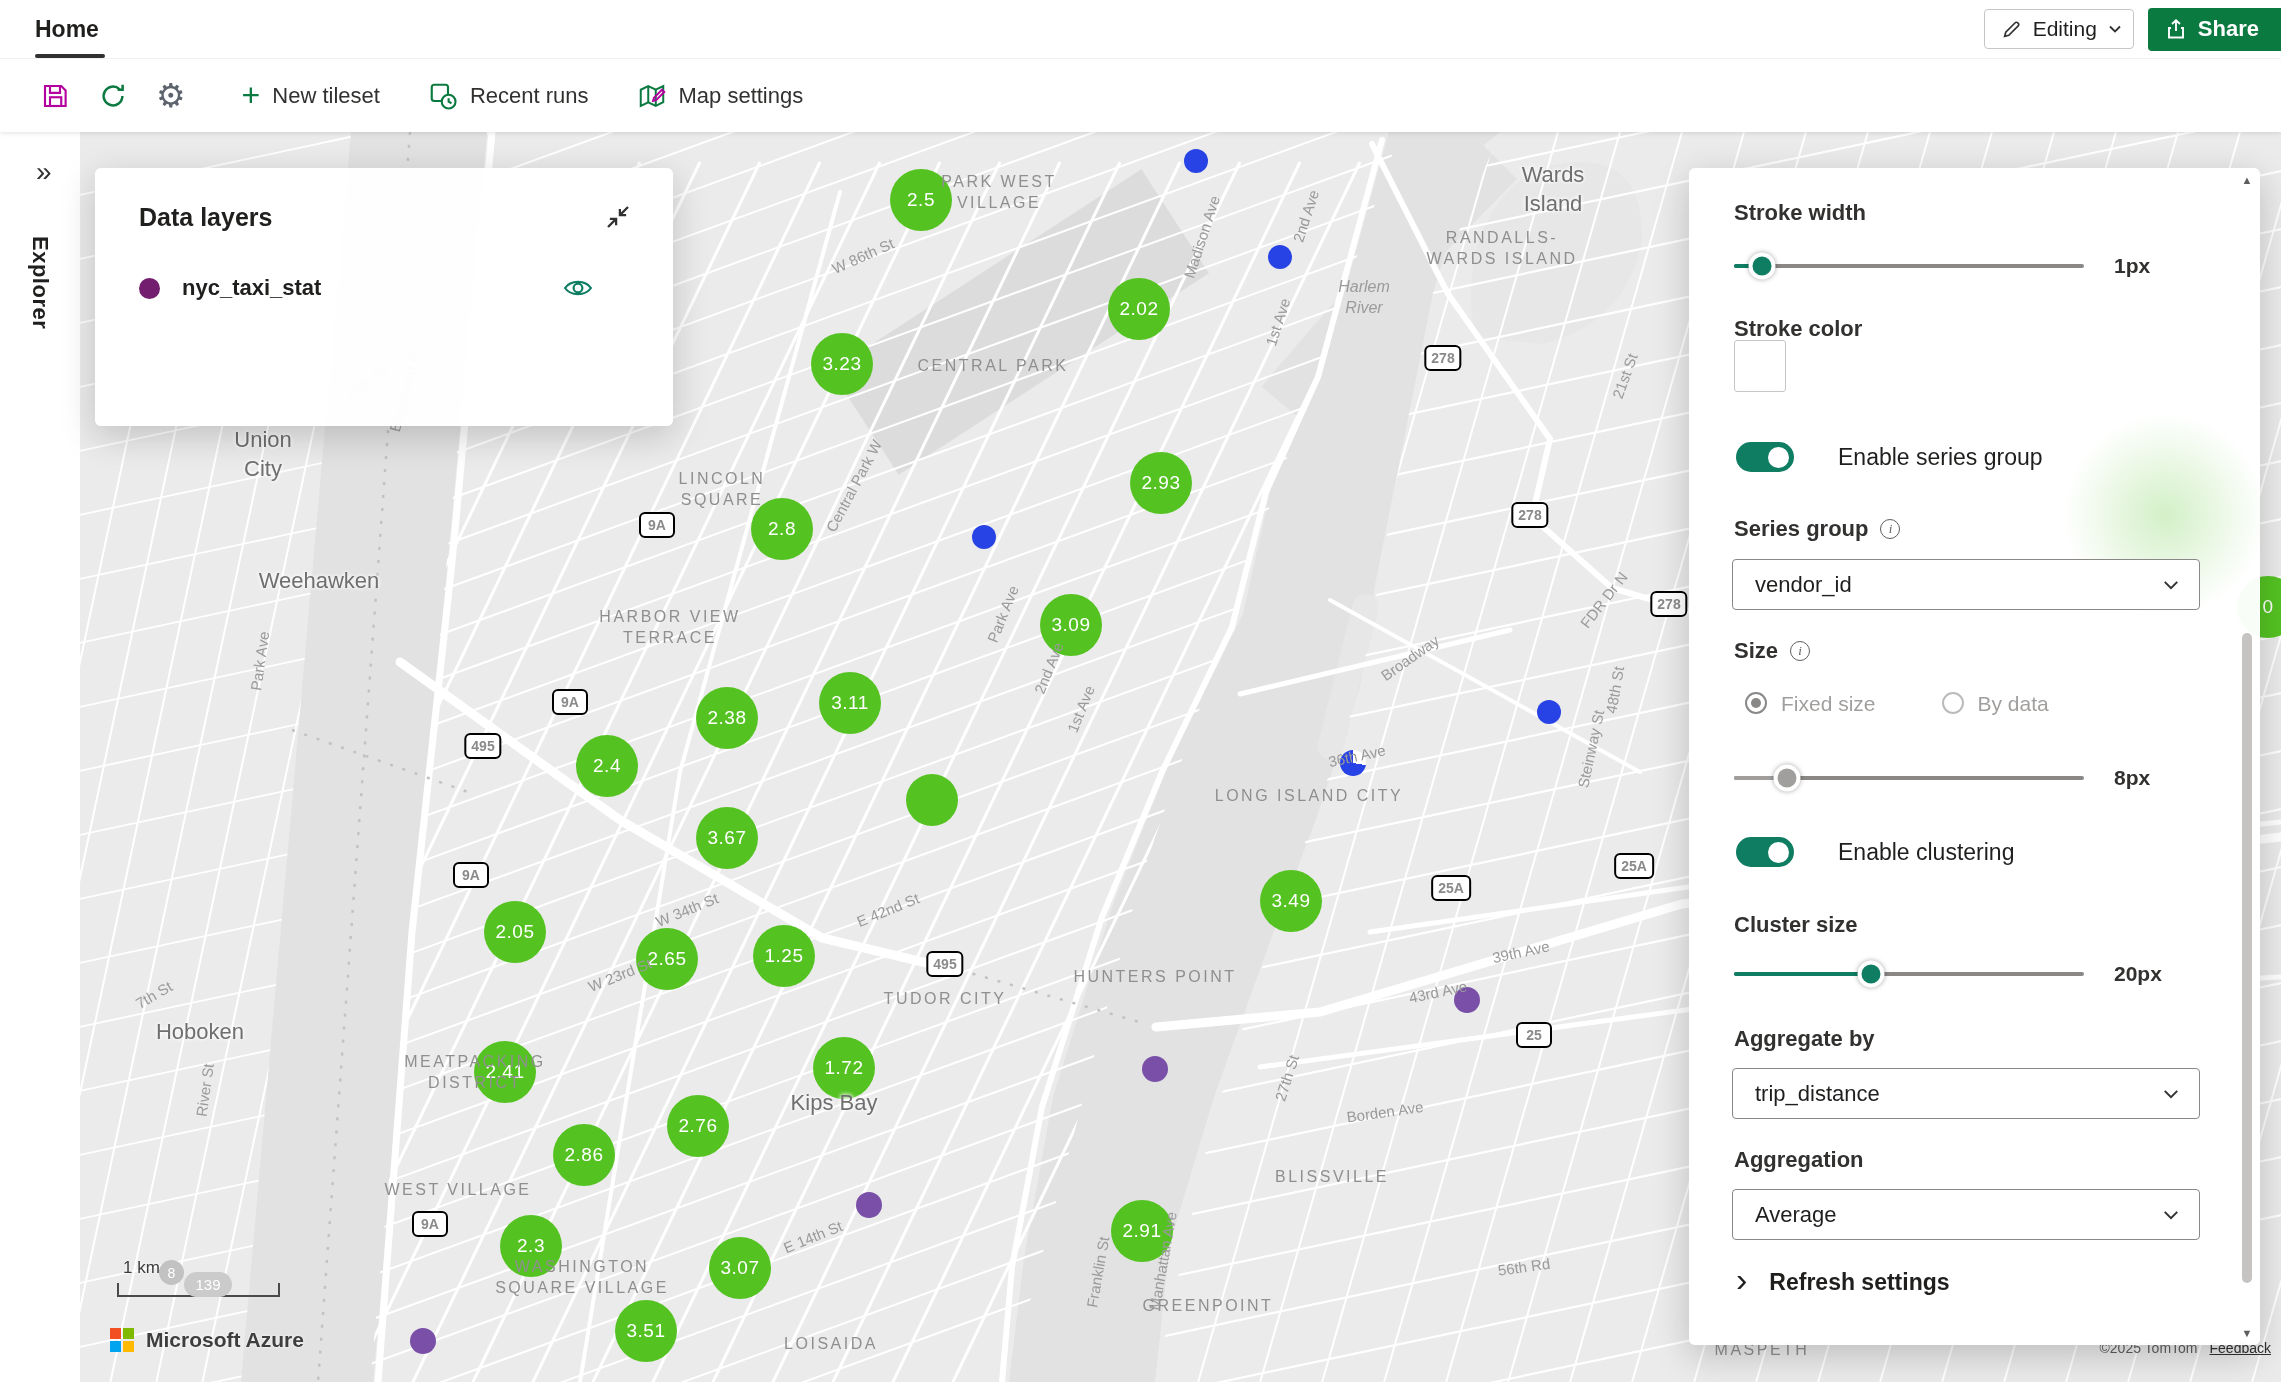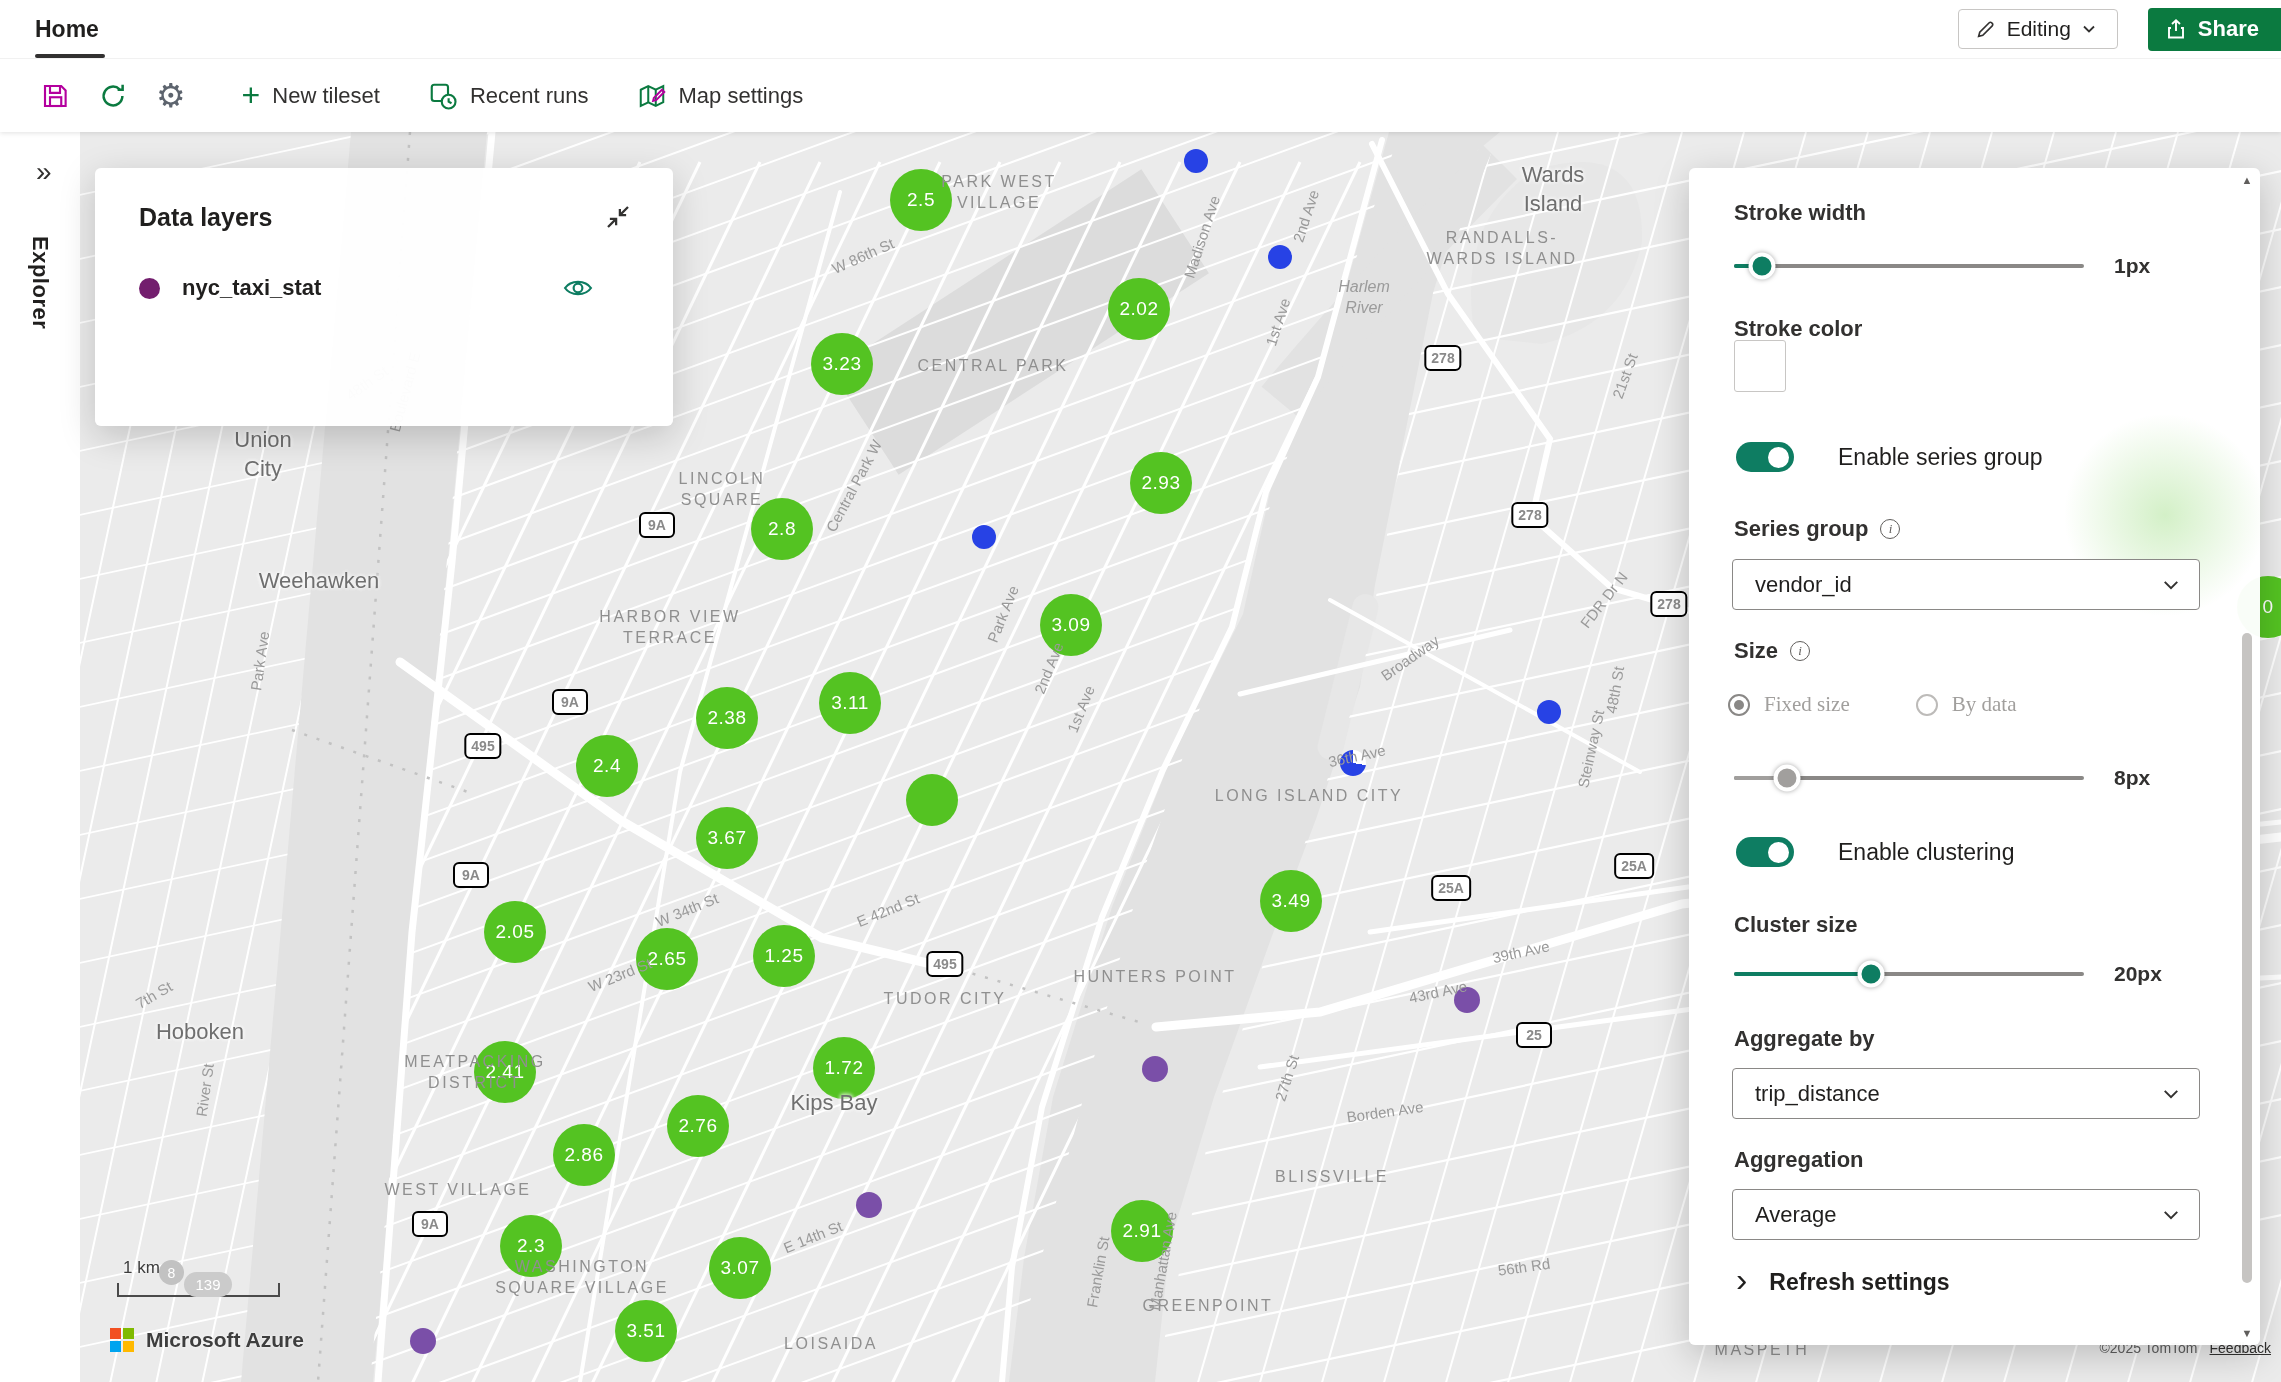--- a/index.html
+++ b/index.html
@@ -7,22 +7,22 @@
     font-family:"Liberation Sans","DejaVu Sans",sans-serif;color:#201f1e;}
 
   
   .topbar{position:absolute;left:0;top:0;right:0;height:132px;background:#fff;z-index:30;
     box-shadow:0 1px 5px rgba(0,0,0,.12);}
   .header{position:relative;height:58px;border-bottom:1px solid #f1f1f1;}
   .home-tab{position:absolute;left:35px;top:0;height:58px;display:flex;align-items:center;
     font-size:23px;font-weight:600;color:#201f1e;cursor:pointer;}
   .home-underline{position:absolute;left:35px;bottom:0;width:70px;height:4px;background:#323130;border-radius:2px;}
   .header-right{position:absolute;right:0;top:0;height:58px;display:flex;align-items:center;}
-  .editing-btn{display:flex;align-items:center;gap:10px;height:40px;padding:0 20px 0 16px;
-    border:1px solid #c8c6c4;border-radius:4px;background:#fff;font-size:21px;color:#201f1e;margin-right:30px;cursor:pointer;}
+  .editing-btn{display:flex;align-items:center;gap:10px;height:40px;padding:0 10px 0 16px;
+    border:1px solid #c8c6c4;border-radius:4px;background:#fff;font-size:21px;color:#201f1e;margin-right:14px;cursor:pointer;}
   .share-btn{display:flex;align-items:center;gap:10px;height:43px;padding:0 22px 0 16px;
     background:var(--green,#0b7a40);color:#fff;font-size:22px;font-weight:600;border:none;
     border-radius:4px 0 0 4px;cursor:pointer;}
   .toolbar{position:relative;height:73px;display:flex;align-items:center;padding-left:40px;}
   .icon-btn{background:none;border:none;padding:0;margin-right:28px;display:flex;align-items:center;cursor:pointer;}
   .tbtn{background:none;border:none;display:flex;align-items:center;gap:12px;margin-left:36px;
     font-size:22px;color:#323130;font-family:inherit;cursor:pointer;}
   .gear-icon::before{content:"⚙";font-size:33px;color:var(--gear,#5d646e);line-height:1;}
   .plus-icon::before{content:"+";font-size:32px;font-weight:400;color:var(--green,#0b7a40);line-height:1;}
 
@@ -103,21 +103,21 @@
   .slider.disabled .thumb{background:#a19f9d;}
   .sp-value{margin-left:30px;font-size:21px;color:#323130;}
   .swatch{position:absolute;left:45px;width:52px;height:52px;border:1px solid #c8c6c4;border-radius:3px;
     box-sizing:border-box;cursor:pointer;}
   .sp-togglerow{position:absolute;left:47px;display:flex;align-items:center;gap:44px;}
   .toggle{width:58px;height:30px;border-radius:16px;background:#8a8886;position:relative;cursor:pointer;flex:none;}
   .toggle.on{background:var(--teal,#0e7d62);}
   .toggle .knob{position:absolute;top:4.5px;left:5px;width:21px;height:21px;border-radius:50%;background:#fff;}
   .toggle.on .knob{left:auto;right:5px;}
   .sp-toggle-label{font-size:23px;color:#201f1e;}
-  .sp-radiorow{position:absolute;left:39px;display:flex;align-items:center;font-family:Liberation Serif, serif;}
+  .sp-radiorow{position:absolute;left:56px;display:flex;}
   .radio{width:22px;height:22px;border-radius:50%;border:2px solid #bdbbb9;background:#fff;
     box-sizing:border-box;position:relative;cursor:pointer;flex:none;}
   .radio.sel{border-color:#8a8886;}
   .radio.sel::after{content:"";position:absolute;inset:4px;border-radius:50%;background:#8a8886;}
   .radio-label{font-size:21px;color:#a19f9d;margin-left:14px;}
   .dropdown{position:absolute;left:43px;width:468px;height:51px;border:1px solid #8a8886;border-radius:4px;
     background:#fff;display:flex;align-items:center;justify-content:space-between;
     padding:0 18px 0 22px;box-sizing:border-box;font-size:22px;color:#201f1e;cursor:pointer;}
   .sp-refresh{position:absolute;left:47px;display:flex;align-items:center;gap:22px;
     font-size:23px;font-weight:600;color:#201f1e;cursor:pointer;}

